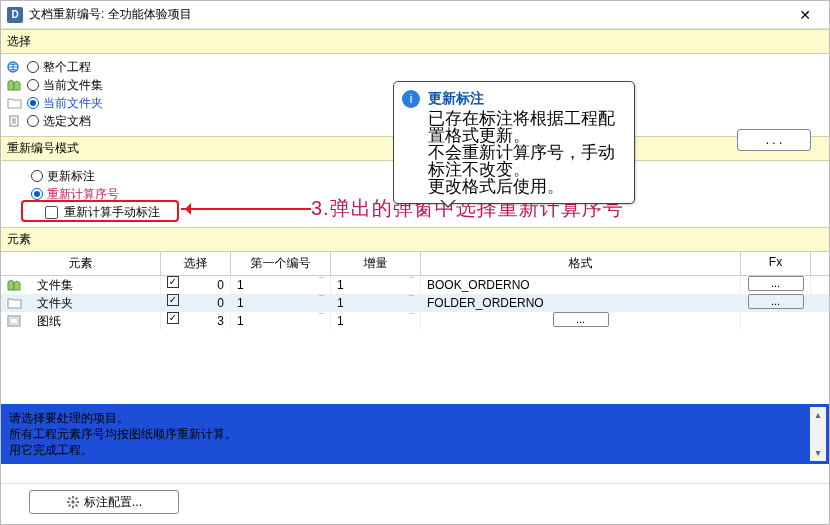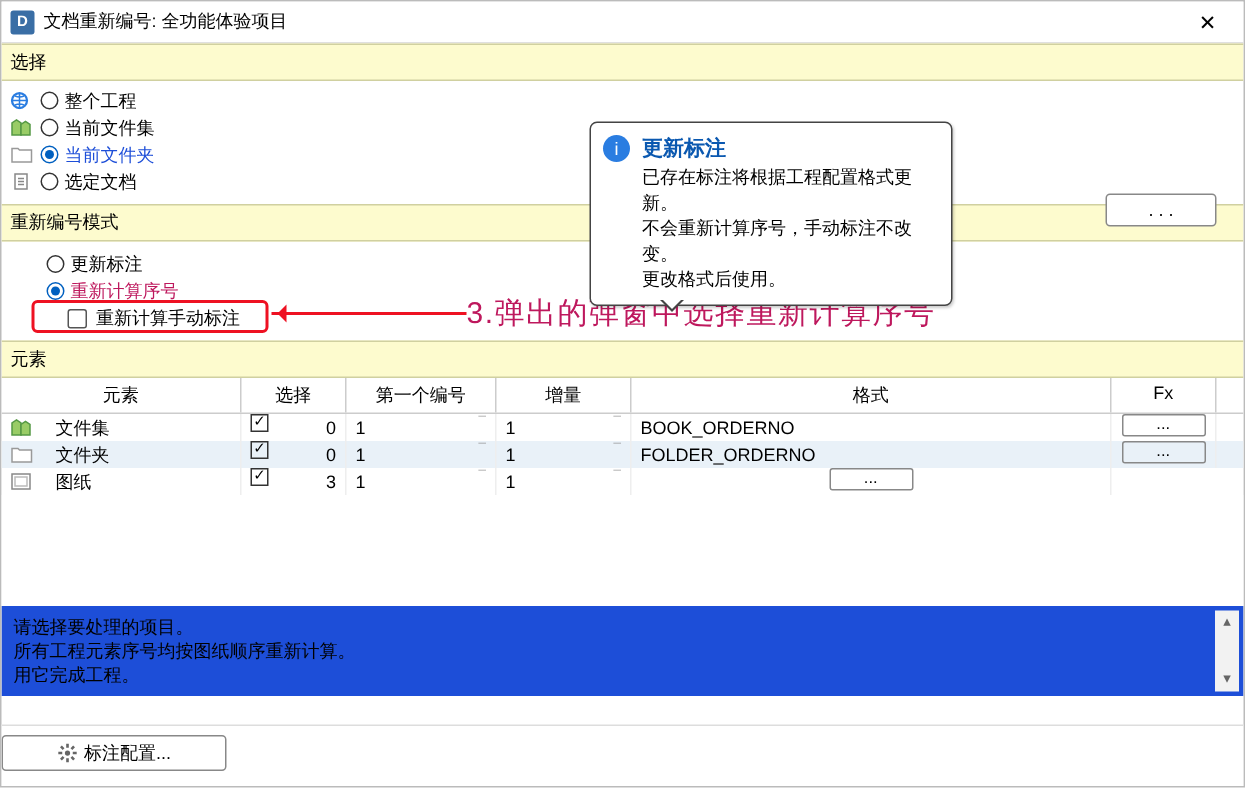--- a/index.html
+++ b/index.html
@@ -102,21 +102,21 @@
     padding: 8px 10px 8px 34px;
     box-shadow: 1px 1px 2px rgba(0,0,0,.2);
     z-index: 5;
   }
   .tip .tip-icon {
     position: absolute; left: 8px; top: 8px; width: 18px; height: 18px;
     border-radius: 50%; background: #2a7de1; color: #fff; font-size: 12px;
     display: flex; align-items: center; justify-content: center;
   }
   .tip .tip-title { font-size: 14px; font-weight: bold; color: #0a58b0; margin-bottom: 2px; }
-  .tip .tip-body { font-size: 12px; line-height: 17px; }
+  .tip .tip-body { font-size: 17px; line-height: 17px; }
   .tip .tip-tail {
     position: absolute; left: 46px; bottom: -13px; width: 0; height: 0;
     border: 8px solid transparent; border-top-color: #444;
   }
   .tip .tip-tail::after {
     content: ""; position: absolute; left: -7px; top: -9px; width: 0; height: 0;
     border: 7px solid transparent; border-top-color: #fff;
   }
 
   
@@ -158,21 +158,21 @@
   .help .scroll {
     position: absolute; right: 3px; top: 3px; width: 16px; bottom: 3px;
     background: #f2f2f2;
   }
   .help .scroll .arr { font-size:10px; text-align:center; color:#666; }
   .help .scroll .arr.up { position:absolute; top:0; left:0; right:0; }
   .help .scroll .arr.dn { position:absolute; bottom:0; left:0; right:0; }
 
   
   .bottom {
-    position: absolute; left: 0; right: 0; bottom: 0; padding: 6px 0 10px;
+    position: absolute; left: 0; right: 0; bottom: 0; padding: 6px 28px 10px;
     display: flex; justify-content: space-between; align-items: center;
     border-top: 1px solid #ddd;
     background: #fff;
   }
   .btn {
     min-width: 82px; height: 24px; border: 1px solid #888; border-radius: 3px;
     background: #fff; display: inline-flex; align-items: center; justify-content: center;
     gap: 4px; padding: 0 10px;
   }
   .btn.primary { border-color: #0060c0; }

